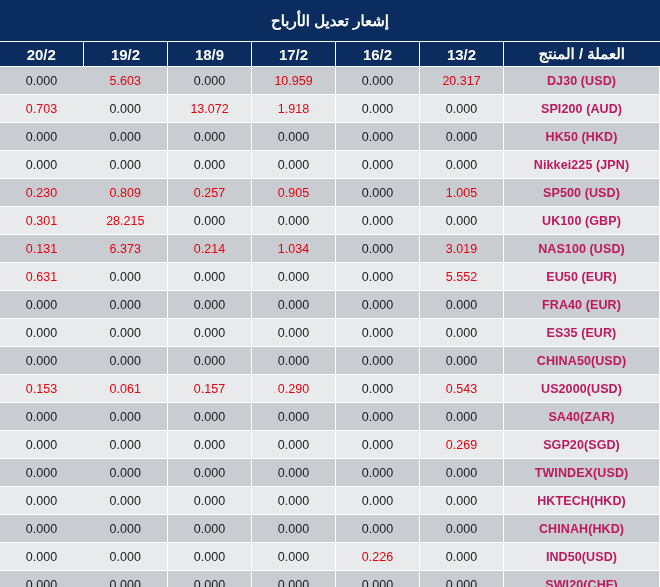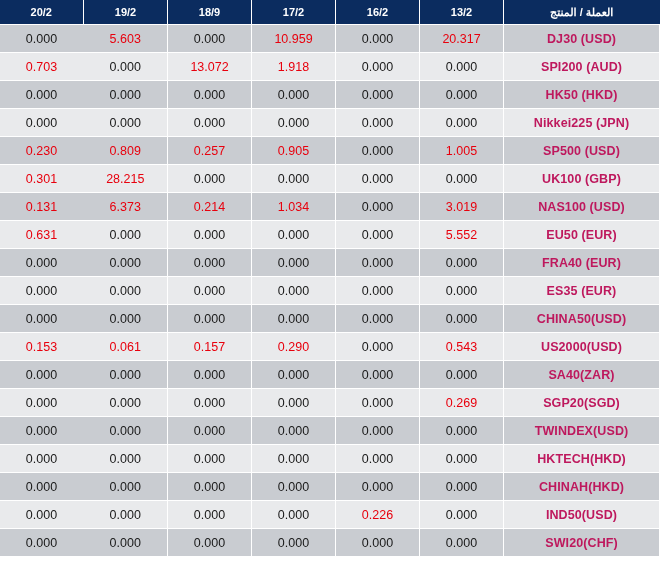--- a/index.html
+++ b/index.html
@@ -32,21 +32,21 @@
     border-bottom: 1px solid #ffffff;
   }
   table.rates {
     width: 660px;
     border-collapse: collapse;
     table-layout: fixed;
   }
   table.rates th {
     background: #0b2c5f;
     color: #ffffff;
-    font-size: 11px;
+    font-size: 15px;
     font-weight: bold;
     height: 24px;
     border-right: 1px solid #ffffff;
     border-left: 1px solid #ffffff;
     border-bottom: 1px solid #ffffff;
     text-align: center;
     padding: 0;
   }
   table.rates th:first-child { border-right: none; }
   table.rates th:last-child { border-left: none; }
@@ -72,20 +72,23 @@
   td.val { color: #1a1a1a; }
   td.val.pos { color: #e8000d; font-weight: normal; }
   .col-label { width: 156px; }
   .col-date { width: 84px; }
 </style>
 </head>
 <body>
 
 <div class="sheet">
 
+  <div class="title-bar">
+    <span>إشعار تعديل الأرباح</span>
+  </div>
 
   <table class="rates">
     <colgroup>
       <col class="col-label">
       <col class="col-date">
       <col class="col-date">
       <col class="col-date">
       <col class="col-date">
       <col class="col-date">
       <col class="col-date">

